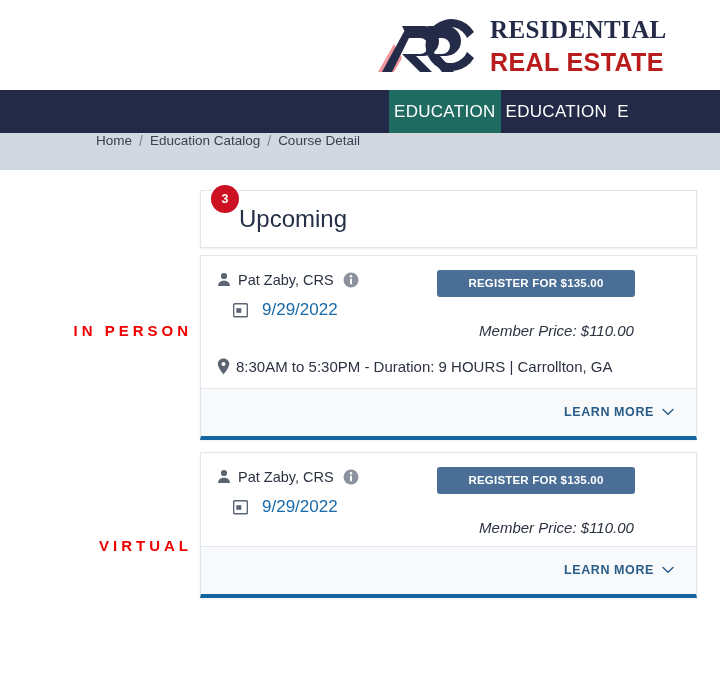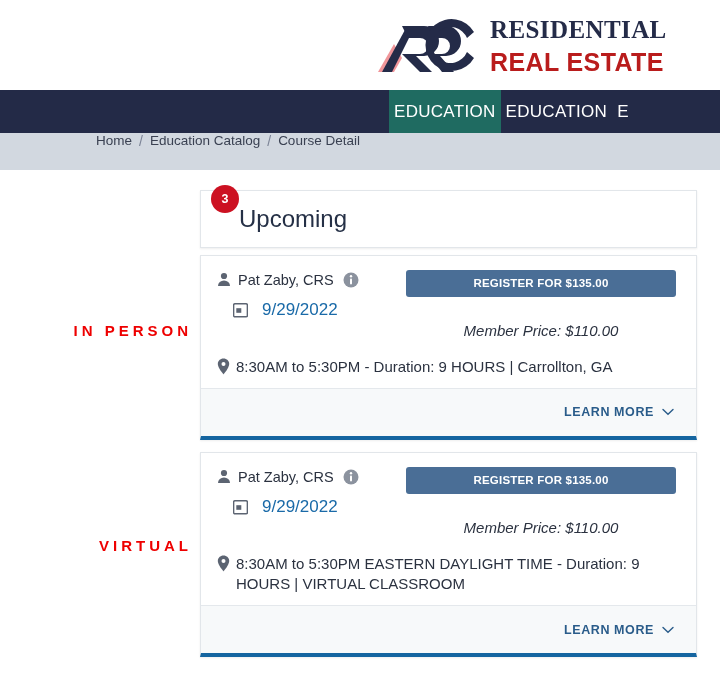--- a/index.html
+++ b/index.html
@@ -205,21 +205,21 @@
   .icon-cal    { width: 15px; height: 16px; }
   .icon-pin    { width: 13px; height: 17px; margin-top: 1px; }
 
   .card-right {
     text-align: center;
     min-width: 243px;
     padding-right: 4px;
   }
   .register-btn {
     display: block;
-    width: 270px;
+    width: 198px;
     height: 27px;
     line-height: 27px;
     background: #4a6e96;
     border: none;
     border-radius: 3px;
     color: #ffffff;
     font-size: 11.5px;
     font-weight: bold;
     letter-spacing: 0.2px;
     cursor: pointer;
@@ -367,27 +367,20 @@
                 <rect x="3.3" y="6.2" width="5" height="4.6" fill="#5c6472"></rect>
               </svg>
               <span>9/29/2022</span>
             </div>
           </div>
           <div class="card-right">
             <button class="register-btn">REGISTER FOR $135.00</button>
             <div class="member-price">Member Price: $110.00</div>
           </div>
         </div>
-        <div class="line-location">
-          <svg class="icon icon-pin" viewBox="0 0 13 17">
-            <path d="M6.5 0.6 C3.2 0.6 0.8 3 0.8 6.1 C0.8 10.2 6.5 16.4 6.5 16.4 C6.5 16.4 12.2 10.2 12.2 6.1 C12.2 3 9.8 0.6 6.5 0.6 Z" fill="#5c6472"></path>
-            <circle cx="6.5" cy="6" r="2" fill="#ffffff"></circle>
-          </svg>
-          <span>8:30AM to 5:30PM EASTERN DAYLIGHT TIME - Duration: 9 HOURS | VIRTUAL CLASSROOM</span>
-        </div>
       </div>
       <div class="card-footer">
         <div class="learn-more">
           <span>LEARN MORE</span>
           <svg class="chev" viewBox="0 0 12 8">
             <path d="M1 1.5 L6 6.3 L11 1.5" fill="none" stroke="#2a5c8a" stroke-width="1.4" stroke-linecap="round"></path>
           </svg>
         </div>
       </div>
     </div>

